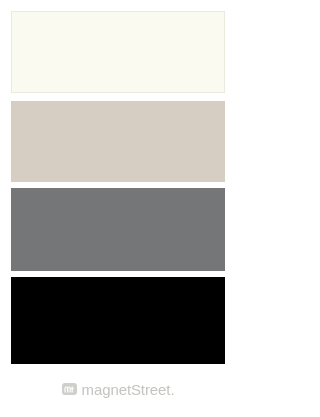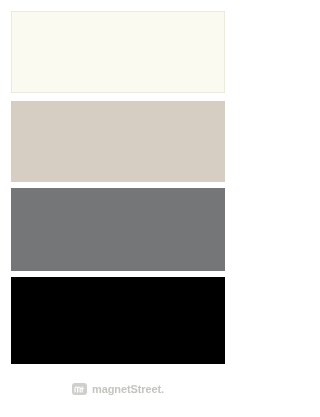--- a/index.html
+++ b/index.html
@@ -62,26 +62,25 @@
     background: #cfcfcb;
     display: flex;
     align-items: center;
     justify-content: center;
     flex: none;
   }
 
   .brand-badge svg { display: block; }
 
   .brand-word {
-    font-size: 11px;
+    font-size: 15px;
     letter-spacing: -0.1px;
     color: #c4c4c0;
     white-space: nowrap;
     line-height: 1;
-    font-weight: bold;
   }
 </style>
 </head>
 <body style="background: rgb(255, 255, 255);">
 
 <div class="palette">
   <div class="swatch swatch-1 has-border" style="background: rgb(250, 250, 240);"></div>
   <div class="swatch swatch-2" style="background: rgb(214, 205, 195);"></div>
   <div class="swatch swatch-3" style="background: rgb(116, 118, 119);"></div>
   <div class="swatch swatch-4" style="background: rgb(0, 0, 0);"></div>

